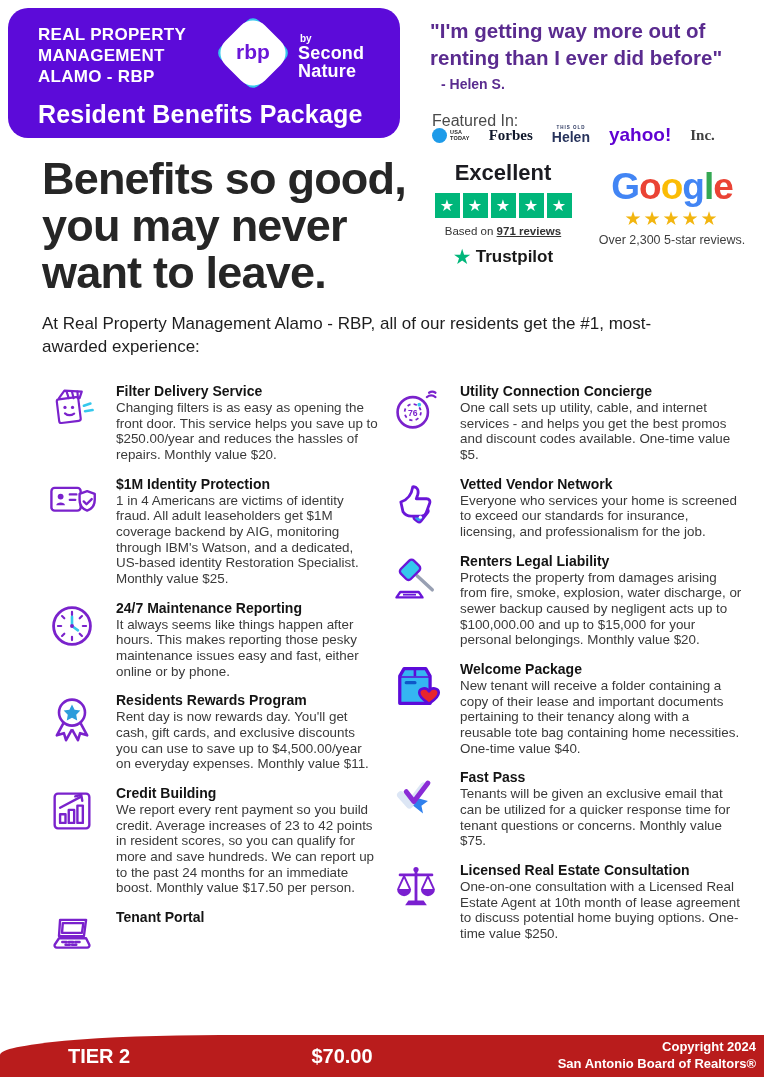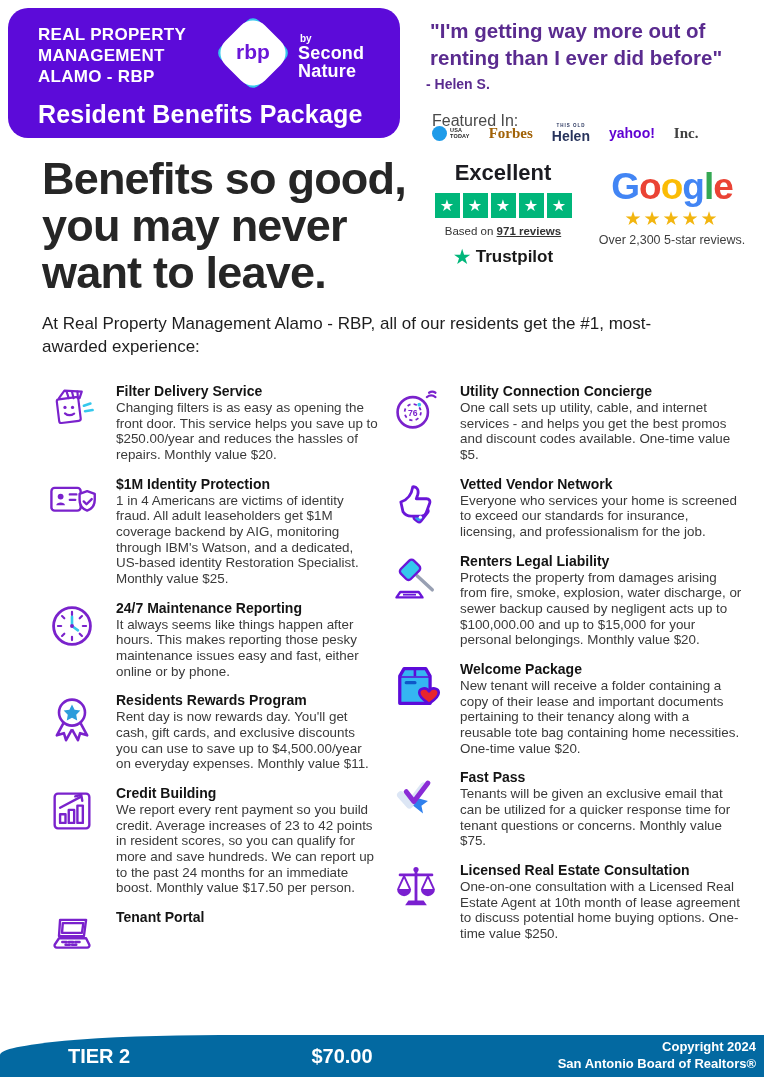--- a/index.html
+++ b/index.html
@@ -13,31 +13,31 @@
   .rbp-logo{position:absolute;left:212px;top:12px;width:66px;height:66px;}
   .rbp-logo .teal{position:absolute;left:6px;top:6px;width:54px;height:54px;background:#35c8ec;border-radius:8px;transform:rotate(45deg);}
   .rbp-logo .white{position:absolute;left:5px;top:5px;width:56px;height:56px;background:#fff;border-radius:17px;transform:rotate(45deg);}
   .rbp-logo .txt{position:absolute;left:0;top:20px;width:66px;text-align:center;font-size:21px;font-weight:800;color:#6a16d8;}
   .byline{position:absolute;left:290px;top:26px;color:#fff;line-height:1;}
   .byline .by{font-size:10px;font-weight:600;display:block;margin-left:2px;}
   .byline .b1,.byline .b2{font-size:18px;font-weight:700;display:block;line-height:1.02;letter-spacing:.2px;}
 
   
   .quote{position:absolute;left:430px;top:18px;width:322px;font-size:20.5px;line-height:1.3;font-weight:800;color:#5a2b8f;}
-  .quote-author{position:absolute;left:426px;top:76px;font-size:14px;font-weight:800;color:#5a2b8f;}
+  .quote-author{position:absolute;left:441px;top:76px;font-size:14px;font-weight:800;color:#5a2b8f;}
   .featured-label{position:absolute;left:432px;top:112px;font-size:16px;color:#4a4a4a;}
   .featured-row{position:absolute;left:432px;top:124px;width:300px;display:flex;align-items:center;gap:19px;}
   .usat{display:flex;align-items:center;gap:3px;}
   .usat .dot{width:15px;height:15px;border-radius:50%;background:#1e9be9;}
   .usat .stack{font-size:5.5px;font-weight:800;line-height:1.1;color:#222;letter-spacing:.2px;}
-  .lg-forbes{font-family:"Liberation Serif",serif;font-size:15px;font-weight:700;color:#a16207;}
+  .lg-forbes{font-family:"Liberation Serif",serif;font-size:15px;font-weight:700;color:#0f172a;}
   .lg-house{color:#27335c;text-align:center;line-height:1;}
   .lg-house .sm{display:block;font-size:4.5px;font-weight:700;letter-spacing:1px;}
   .lg-house .big{display:block;font-size:14px;font-weight:800;}
-  .lg-yahoo{font-size:14px;font-weight:800;color:#5f01d2;}
+  .lg-yahoo{font-size:19px;font-weight:800;color:#5f01d2;}
   .lg-inc{font-family:"Liberation Serif",serif;font-size:15px;font-weight:800;color:#404040;}
 
   
   .tp{position:absolute;left:430px;top:160px;width:146px;text-align:center;}
   .tp-excellent{font-size:22px;font-weight:800;color:#1b1b21;margin-bottom:7px;}
   .tp-stars{display:flex;gap:3px;justify-content:center;}
   .tp-box{width:25px;height:25px;background:#00b67a;display:flex;align-items:center;justify-content:center;}
   .tp-box::before{content:"★";color:#fff;font-size:16px;line-height:1;}
   .tp-based{margin-top:7px;font-size:11.5px;color:#333;}
   .tp-based b{text-decoration:underline;}
@@ -55,21 +55,21 @@
   
   .col{position:absolute;top:383px;}
   .col-left{left:46px;width:332px;}
   .col-right{left:390px;width:352px;}
   .item{display:grid;grid-template-columns:64px 1fr;column-gap:6px;margin-bottom:13px;}
   .item .ic{width:52px;height:52px;}
   .item h3{margin:0 0 1px 0;font-size:14px;font-weight:800;color:#141414;}
   .item p{margin:0;font-size:13.4px;line-height:1.17;color:#3a3a3a;}
 
   
-  .footer{position:absolute;left:0;right:0;bottom:3px;height:42px;background:#0369a1;border-top-left-radius:220px 20px;}
+  .footer{position:absolute;left:0;right:0;bottom:3px;height:42px;background:#b91c1c;border-top-left-radius:220px 20px;}
   .f-tier{position:absolute;left:68px;top:10px;font-size:20px;font-weight:800;color:#fff;}
   .f-price{position:absolute;left:0;width:684px;text-align:center;top:10px;font-size:20px;font-weight:800;color:#fff;}
   .f-copy{position:absolute;right:8px;top:4px;text-align:right;font-size:13px;line-height:1.3;font-weight:800;color:#fff;}
 </style>
 </head>
 <body>
 
 <div class="page">
 
   <div class="hdr">
@@ -297,21 +297,21 @@
     <div class="item">
       <svg class="ic" viewBox="0 0 48 48">
         <path d="M9 14 h28 v25 H9 z" fill="#35b6f2" stroke="#5c0bd9" stroke-width="3" stroke-linejoin="round"></path>
         <path d="M9 14 l4 -7 h20 l4 7" fill="#35b6f2" stroke="#5c0bd9" stroke-width="3" stroke-linejoin="round"></path>
         <path d="M23 7 v7" stroke="#5c0bd9" stroke-width="2.4"></path>
         <path d="M15 20 h8" stroke="#0e57c9" stroke-width="3" stroke-linecap="round"></path>
         <path d="M36 28 c2.4 -4.4 9 -3 9 1.4 0 4.4 -5.4 7.6 -9 10 -3.6 -2.4 -9 -5.6 -9 -10 0 -4.4 6.6 -5.8 9 -1.4 z" fill="#e8252e" stroke="#5c0bd9" stroke-width="2.4" stroke-linejoin="round"></path>
       </svg>
       <div>
         <h3>Welcome Package</h3>
-        <p>New tenant will receive a folder containing a copy of their lease and important documents pertaining to their tenancy along with a reusable tote bag containing home necessities. One-time value $20.</p>
+        <p>New tenant will receive a folder containing a copy of their lease and important documents pertaining to their tenancy along with a reusable tote bag containing home necessities. One-time value $40.</p>
       </div>
     </div>
 
     <div class="item">
       <svg class="ic" viewBox="0 0 48 48">
         <path d="M10 24 l8 9 13 -17" stroke="#dce6f5" stroke-width="7" fill="none" stroke-linecap="round" stroke-linejoin="round"></path>
         <path d="M26 27 l9 2.5 -6 4.5 1.5 7 -9 -7 z" fill="#2f80ed"></path>
         <path d="M15 21 l7 9 13 -17" stroke="#8a2bd6" stroke-width="4.6" fill="none" stroke-linecap="round" stroke-linejoin="round"></path>
       </svg>
       <div>

